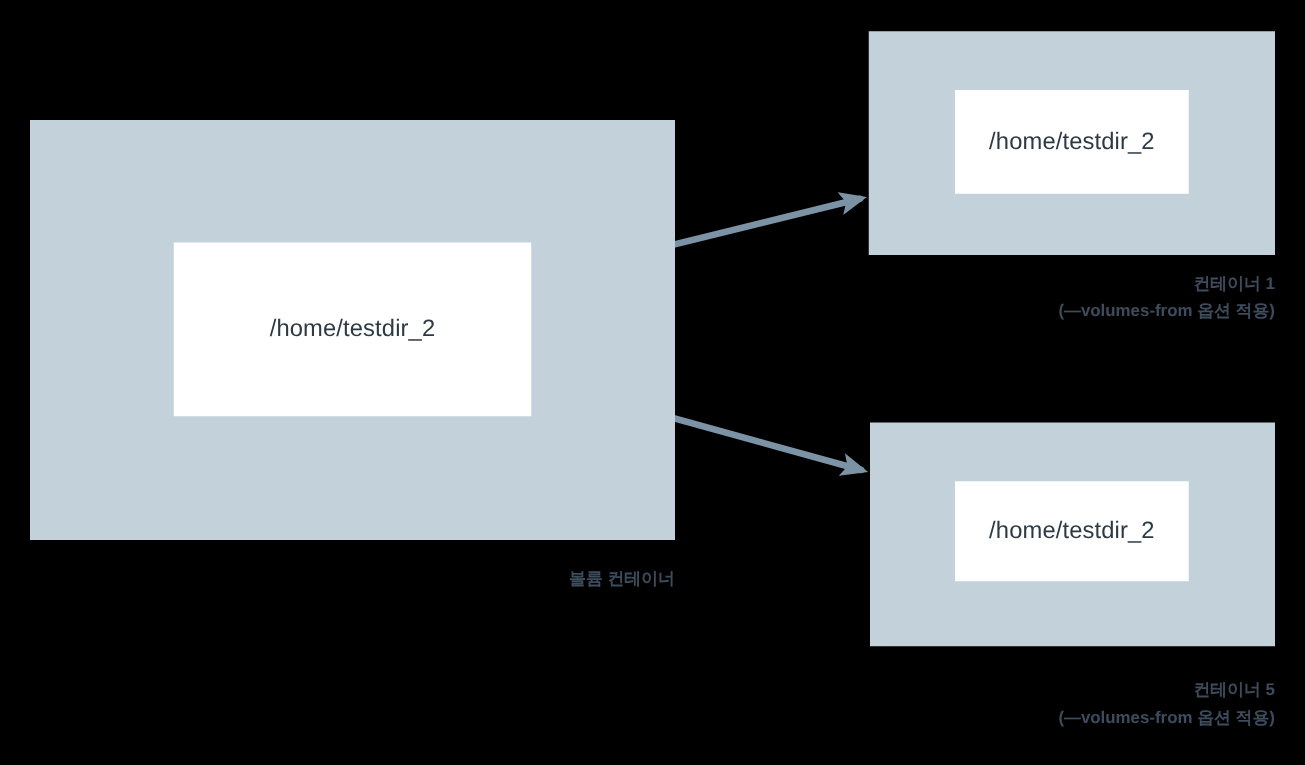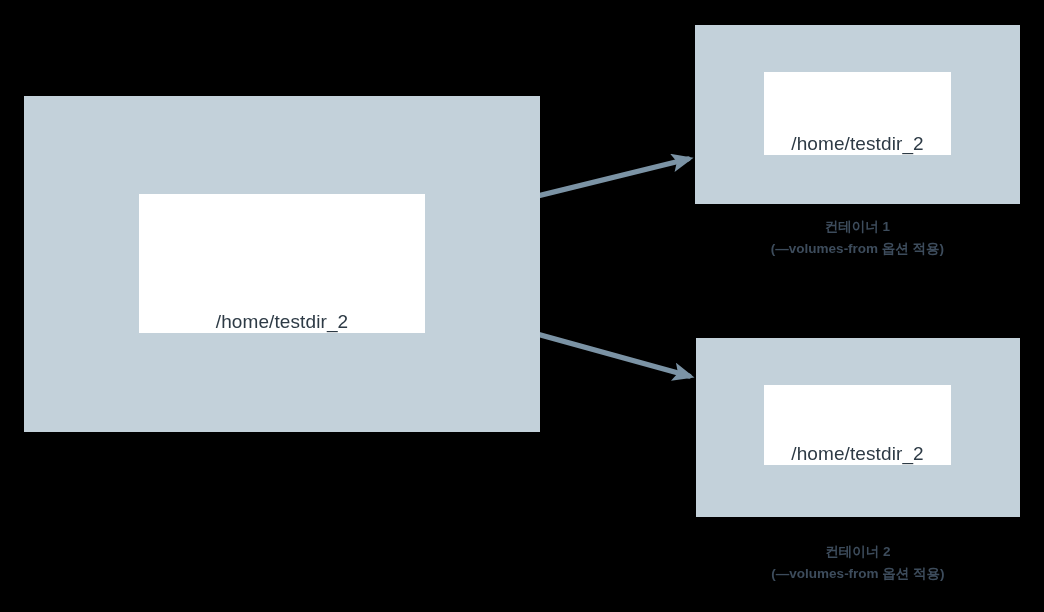--- a/index.html
+++ b/index.html
@@ -20,34 +20,34 @@
   }
   .container-box {
     position: absolute;
     background: #c3d1da;
     box-sizing: border-box;
   }
   .inner-box {
     position: absolute;
     background: #ffffff;
     display: flex;
-    align-items: flex-end;
+    align-items: center;
     justify-content: center;
     box-sizing: border-box;
   }
   .path-label {
     color: #2d3a45;
     font-size: 19px;
     font-weight: 400;
     letter-spacing: 0.1px;
     white-space: nowrap;
   }
   .caption {
     position: absolute;
-    text-align: center;
+    text-align: right;
     color: #3d4c5c;
     font-size: 13.5px;
     font-weight: 700;
     line-height: 1.62;
     white-space: nowrap;
   }
   .caption .cap-line {
     display: block;
   }
   #arrow-layer {
@@ -126,33 +126,34 @@
     </defs>
     <line x1="432" y1="222" x2="688" y2="159" stroke="#7b93a5" stroke-width="5.2" stroke-linecap="round" marker-end="url(#arrowhead)"></line>
     <line x1="432" y1="305" x2="689" y2="376" stroke="#7b93a5" stroke-width="5.2" stroke-linecap="round" marker-end="url(#arrowhead)"></line>
   </svg>
 
   <div class="container-box" id="volume-container"></div>
   <div class="inner-box" id="volume-inner">
     <span class="path-label">/home/testdir_2</span>
   </div>
   <div class="caption" id="volume-caption">
+    <span class="cap-line">볼륨 컨테이너</span>
   </div>
 
   <div class="container-box" id="container-1"></div>
   <div class="inner-box" id="container-1-inner">
     <span class="path-label">/home/testdir_2</span>
   </div>
   <div class="caption" id="container-1-caption">
     <span class="cap-line">컨테이너 1</span>
     <span class="cap-line">(—volumes-from 옵션 적용)</span>
   </div>
 
   <div class="container-box" id="container-2"></div>
   <div class="inner-box" id="container-2-inner">
     <span class="path-label">/home/testdir_2</span>
   </div>
   <div class="caption" id="container-2-caption">
-    <span class="cap-line">컨테이너 2</span>
+    <span class="cap-line">컨테이너 5</span>
     <span class="cap-line">(—volumes-from 옵션 적용)</span>
   </div>
 
 </div>
 
 </body></html>

